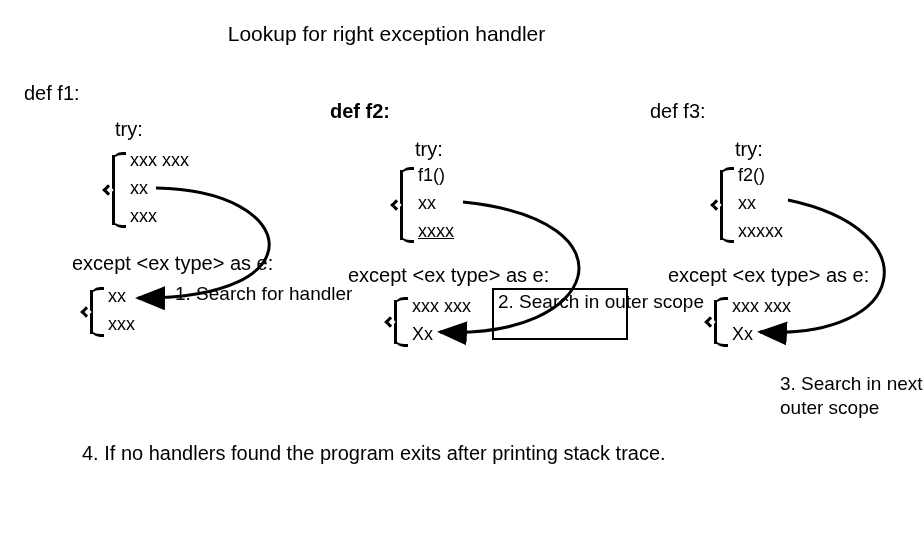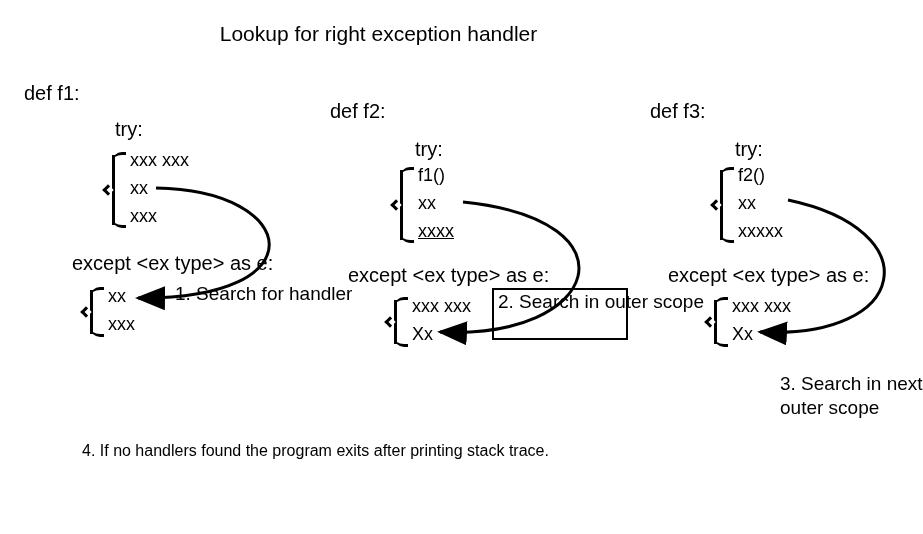--- a/index.html
+++ b/index.html
@@ -11,30 +11,30 @@
     background: #fff;
     font-family: "Helvetica Neue", Arial, sans-serif;
     font-size: 18px;
     color: #000;
     position: relative;
     overflow: hidden;
   }
   .title {
     position: absolute;
     top: 22px;
-    left: 8px;
+    left: 16px;
     width: 741px;
     text-align: center;
     font-size: 21px;
   }
   .func-label { position: absolute; font-size: 20px; }
   .try-label  { position: absolute; font-size: 20px; margin-left: 43px; }
   .except-label { position: absolute; font-size: 20px; white-space: nowrap; }
   .code-line { position: absolute; font-size: 18px; white-space: nowrap; }
-  .footer { position: absolute; font-size: 16px; }
+  .footer { position: absolute; font-size: 20px; }
   .brace {
     position: absolute;
     border-left: 3px solid #000;
   }
   .brace::before, .brace::after {
     content: "";
     position: absolute;
     left: -3px;
     width: 14px;
     height: 10px;
@@ -87,21 +87,21 @@
 <div class="code-line" style="left:130px; top:206px;">xxx</div>
 
 <div class="except-label" style="left:72px; top:252px;">except &lt;ex type&gt; as e:</div>
 
 <div class="brace" style="left:90px; top:290px; height:44px;">
     <span class="nub"></span>
   </div>
 <div class="code-line" style="left:108px; top:286px;">xx</div>
 <div class="code-line" style="left:108px; top:314px;">xxx</div>
 
-<div class="func-label" style="left:330px; top:100px;">def f2:</div>
+<div class="func-label" style="left:330px; top:100px;font-weight:bold;">def f2:</div>
 <div class="try-label" style="left:372px; top:138px;">try:</div>
 
 <div class="brace" style="left:400px; top:170px; height:70px;">
     <span class="nub"></span>
   </div>
 <div class="code-line" style="left:418px; top:165px;">f1()</div>
 <div class="code-line" style="left:418px; top:193px;">xx</div>
 <div class="code-line" style="left:418px; top:221px;text-decoration:underline;">xxxx</div>
 
 <div class="except-label" style="left:348px; top:264px;">except &lt;ex type&gt; as e:</div>

